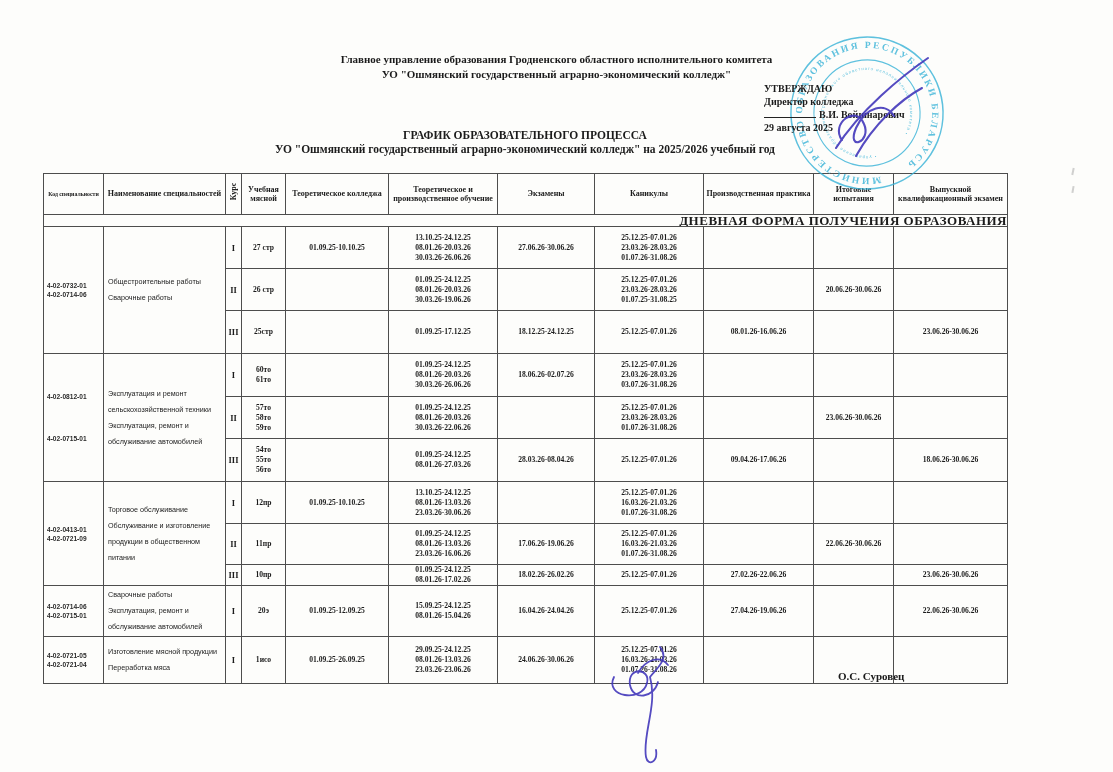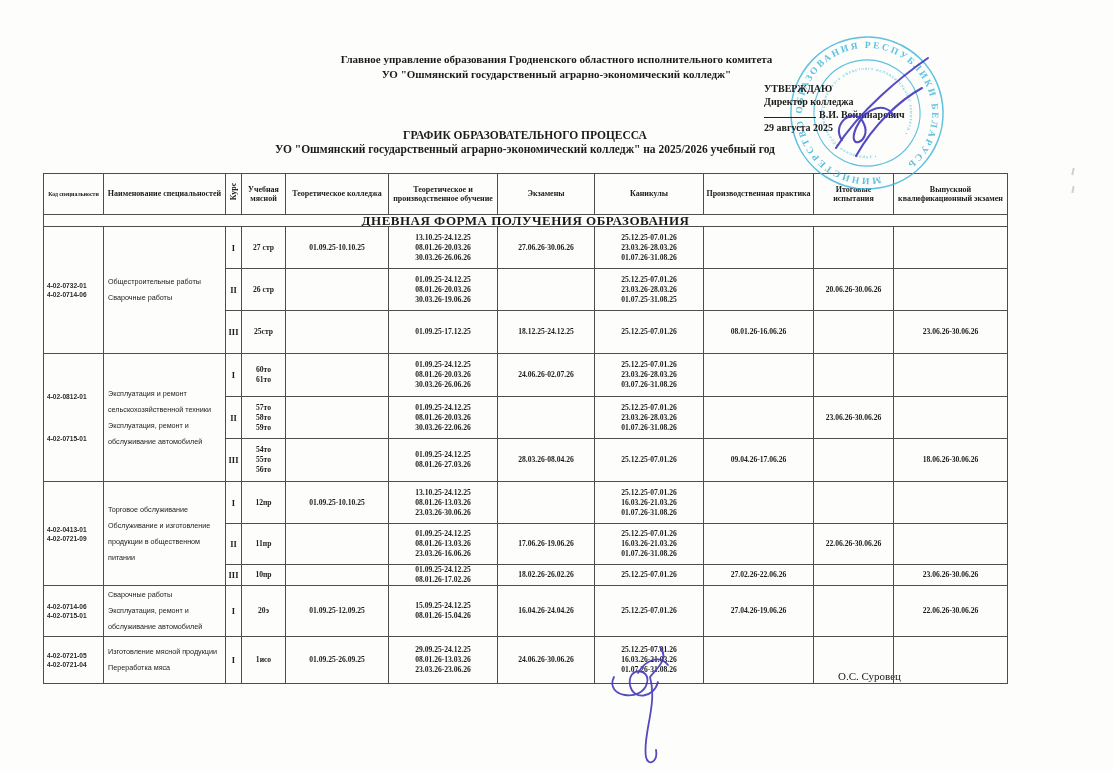--- a/index.html
+++ b/index.html
@@ -23,32 +23,32 @@
   
   .sig-top { position:absolute; left:822px; top:48px; z-index:6; }
   .sig-bottom { position:absolute; left:598px; top:643px; z-index:6; }
   
   .tblwrap { position:absolute; left:43px; top:158px; z-index:1; }
   table { border-collapse:collapse; table-layout:fixed; width:964px;margin-top:15px; }
   td,th { border:1px solid #4d4d4d; overflow:hidden; vertical-align:middle; padding:0; }
   th { font-weight:bold; font-size:8px; line-height:9.5px; text-align:center; padding:1px; }
   th.small { font-size:5.8px; line-height:7px; }
   .vert { transform:rotate(-90deg); white-space:nowrap; font-size:8px; font-weight:bold; }
-  .section td { font-size:13px; font-weight:bold; text-align:center; line-height:11px;
+  .section td { font-size:13px; font-weight:bold; text-align:right; line-height:11px;
                 letter-spacing:.5px; }
   td.code { font-family:"Liberation Sans", sans-serif; font-size:6.6px; font-weight:bold;
             color:#2a2a2a; text-align:left; padding-left:3px; white-space:pre-line; line-height:9px; }
   td.code.spread { line-height:42px; }
   td.name { font-family:"Liberation Sans", sans-serif; font-size:7.2px; color:#222;
             text-align:left; padding:1px 2px 1px 4px; white-space:pre-line; line-height:16px; }
   td.c { font-size:7.6px; font-weight:bold; text-align:center; white-space:pre-line; line-height:10px; }
   td.crs { font-size:8.5px; font-weight:bold; text-align:center; }
   
   .foot-left { position:absolute; left:155px; top:670px; font-weight:bold; font-size:11px; }
-  .foot-right { position:absolute; left:838px; top:670px; font-weight:normal; font-size:11px; }
+  .foot-right { position:absolute; left:838px; top:670px; font-weight:bold; font-size:11px; }
   
   .tick { position:absolute; width:2px; height:7px; background:#9a9a9a; opacity:.45; z-index:2; }
 </style>
 </head>
 <body>
 
 <div class="page">
 
   <div class="org">
     <div>Главное управление образования Гродненского областного исполнительного комитета</div>
@@ -176,21 +176,21 @@
 4-02-0715-01</td>
         <td class="name" rowspan="3">Эксплуатация и ремонт сельскохозяйственной техники
 Эксплуатация, ремонт и обслуживание автомобилей</td>
         <td class="crs">I</td>
         <td class="c">60то
 61то</td>
         <td class="c"></td>
         <td class="c">01.09.25-24.12.25
 08.01.26-20.03.26
 30.03.26-26.06.26</td>
-        <td class="c">24.06.26-02.07.26</td>
+        <td class="c">18.06.26-02.07.26</td>
         <td class="c">25.12.25-07.01.26
 23.03.26-28.03.26
 03.07.26-31.08.26</td>
         <td class="c"></td>
         <td class="c"></td>
         <td class="c"></td>
       </tr>
       <tr style="height:42px">
         <td class="crs">II</td>
         <td class="c">57то

